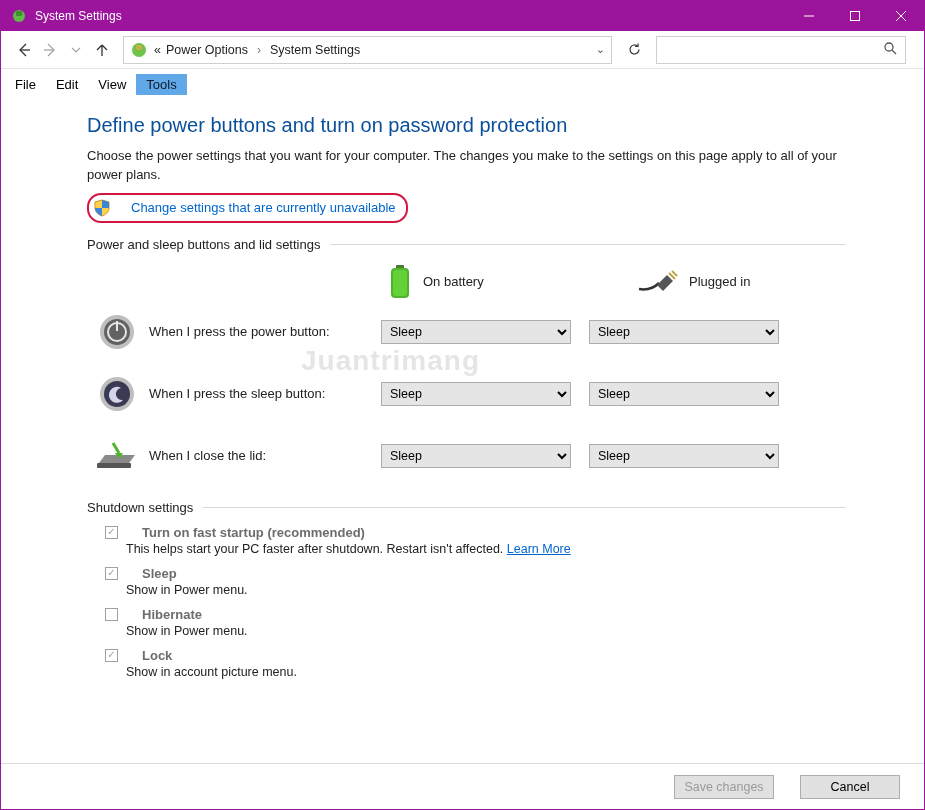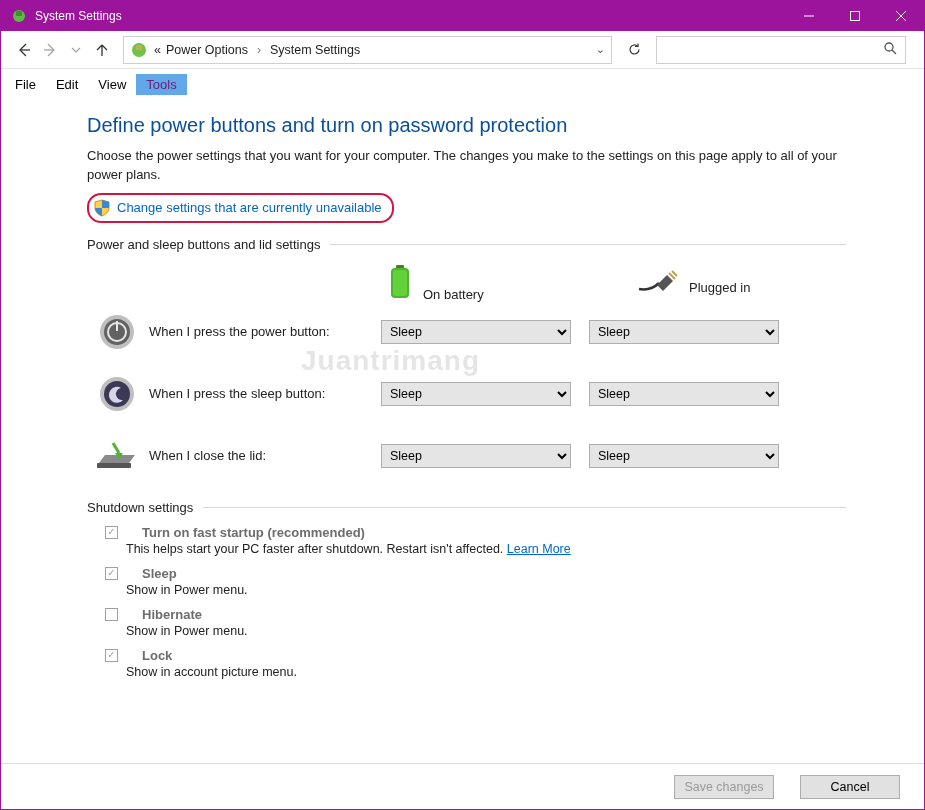--- a/index.html
+++ b/index.html
@@ -16,31 +16,31 @@
 .breadcrumb .cp-icon { width: 18px; height: 18px; margin-right: 4px; }
 .breadcrumb .sep { color: #777; margin: 0 4px; font-size: 12px; }
 .breadcrumb .crumb { cursor: pointer; padding: 2px 3px; }
 .breadcrumb .drop { margin-left: auto; color: #555; cursor: pointer; font-size: 11px; }
 .refresh { width: 28px; display:flex; align-items:center; justify-content:center; color:#333; cursor:pointer; }
 .searchbox { width: 250px; height: 28px; border: 1px solid #cfcfcf; display: flex; align-items: center; padding: 0 8px; }
 .searchbox input { border: 0; outline: 0; flex: 1; font-size: 12.5px; }
 .searchbox .sicon { color: #555; font-size: 14px; }
 .menubar { height: 26px; display: flex; align-items: flex-end; padding: 0 4px; font-size: 13px; }
 .menubar .mitem { padding: 3px 10px; cursor: pointer; }
-.menubar .mitem.active { background: #61a8e8; color: #701a75; }
+.menubar .mitem.active { background: #61a8e8; color: #0f172a; }
 .content-wrap { position: absolute; top: 95px; bottom: 46px; left: 0; right: 0; overflow-y: scroll; }
 .content { padding: 18px 78px 20px 86px; font-size: 13px; color: #222; }
 .content h1 { color: #0a4f9a; font-weight: 400; font-size: 20px; margin-bottom: 10px; }
 .content .desc { line-height: 1.45; margin-bottom: 8px; }
-.uac-link { display: inline-flex; align-items: center; gap: 6px; color: #0066cc; cursor: pointer; padding: 4px 10px 4px 4px; border: 2.5px solid #d41542; border-radius: 14px; }
+.uac-link { display: inline-flex; align-items: center; gap: 20px; color: #0066cc; cursor: pointer; padding: 4px 10px 4px 4px; border: 2.5px solid #d41542; border-radius: 14px; }
 .uac-link .shield { width: 18px; height: 18px; }
 .group-title { margin-top: 14px; display:flex; align-items:center; gap:10px; color:#222; font-size:13px; }
 .group-title .line { flex:1; height:1px; background:#d8d8d8; }
 .colhead { display:flex; align-items:center; margin: 10px 0 8px 300px; gap: 60px; }
-.colhead .col { display:flex; align-items:flex-end; gap:10px; width:190px; }
+.colhead .col { display:flex; align-items:center; gap:10px; width:190px; }
 .rows { display:flex; flex-direction:column; gap:18px; margin-top:4px; }
 .row { display:flex; align-items:center; }
 .row .ricon { width:44px; height:44px; margin-left:8px; margin-right:10px; display:flex; align-items:center; justify-content:center; }
 .row .rlabel { width: 232px; }
 .row select { width: 190px; height: 24px; background:#e5e5e5; border:1px solid #adadad; font-size:12.5px; padding:0 4px; margin-right: 18px; }
 .shutdown { margin-top: 22px; }
 .sopt { margin: 10px 0 0 18px; }
 .sopt .chkrow { display:flex; align-items:center; gap:24px; }
 .sopt .chk { width:13px; height:13px; border:1px solid #a0a0a0; display:flex; align-items:center; justify-content:center; font-size:10px; color:#a0a0a0; line-height:1; }
 .sopt .chk.checked::after { content:"✓"; }

